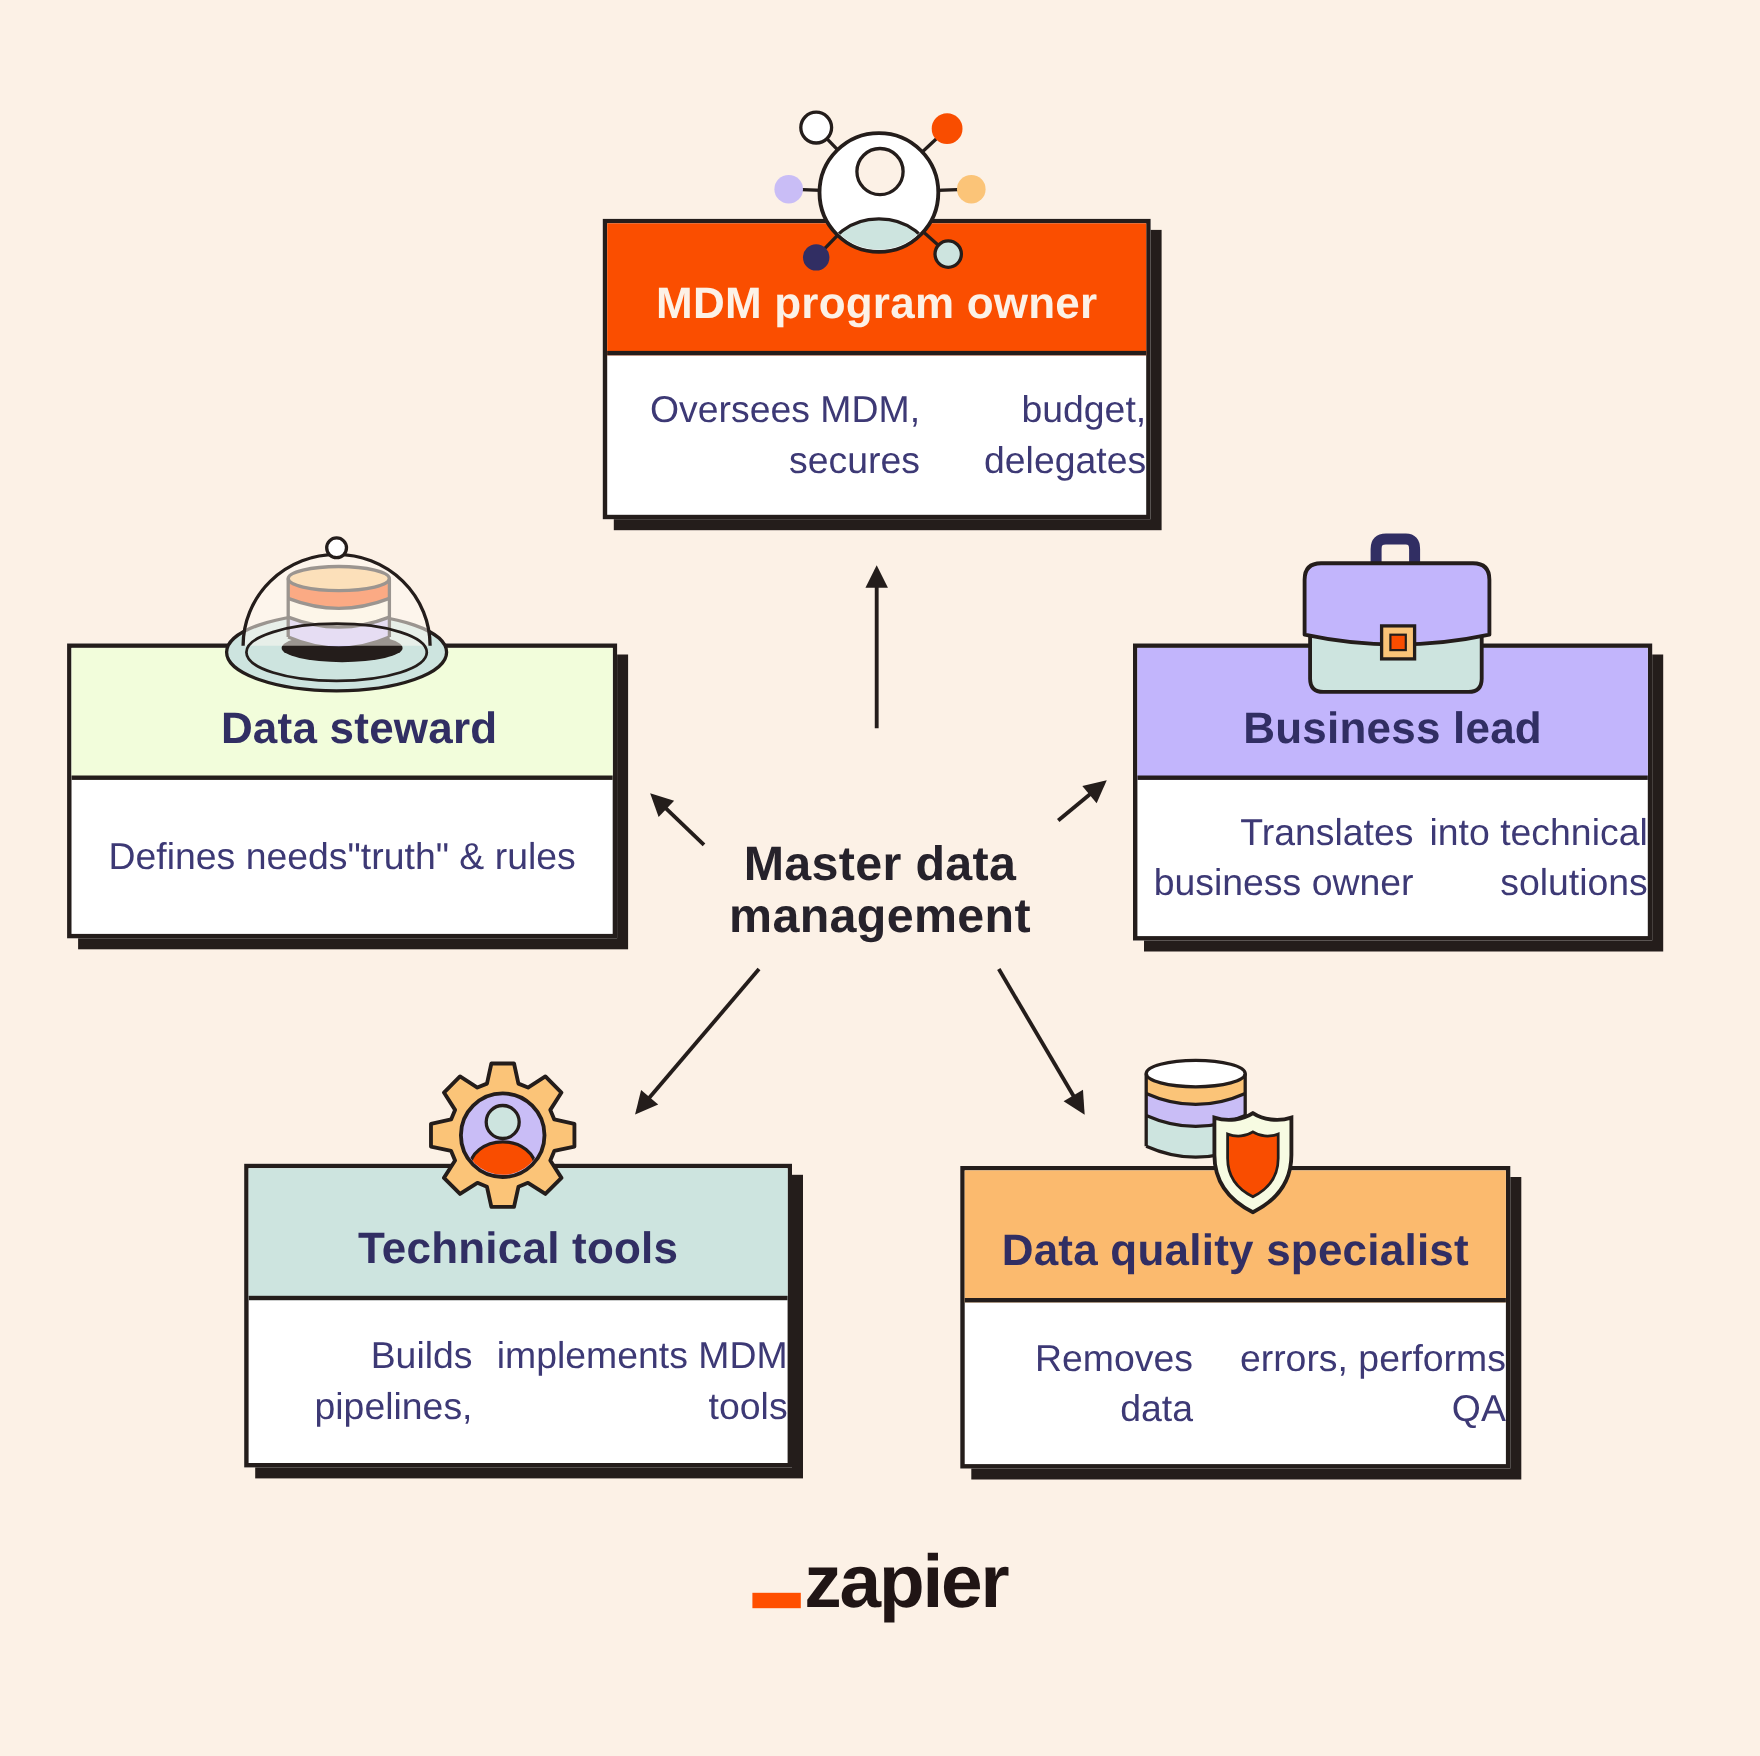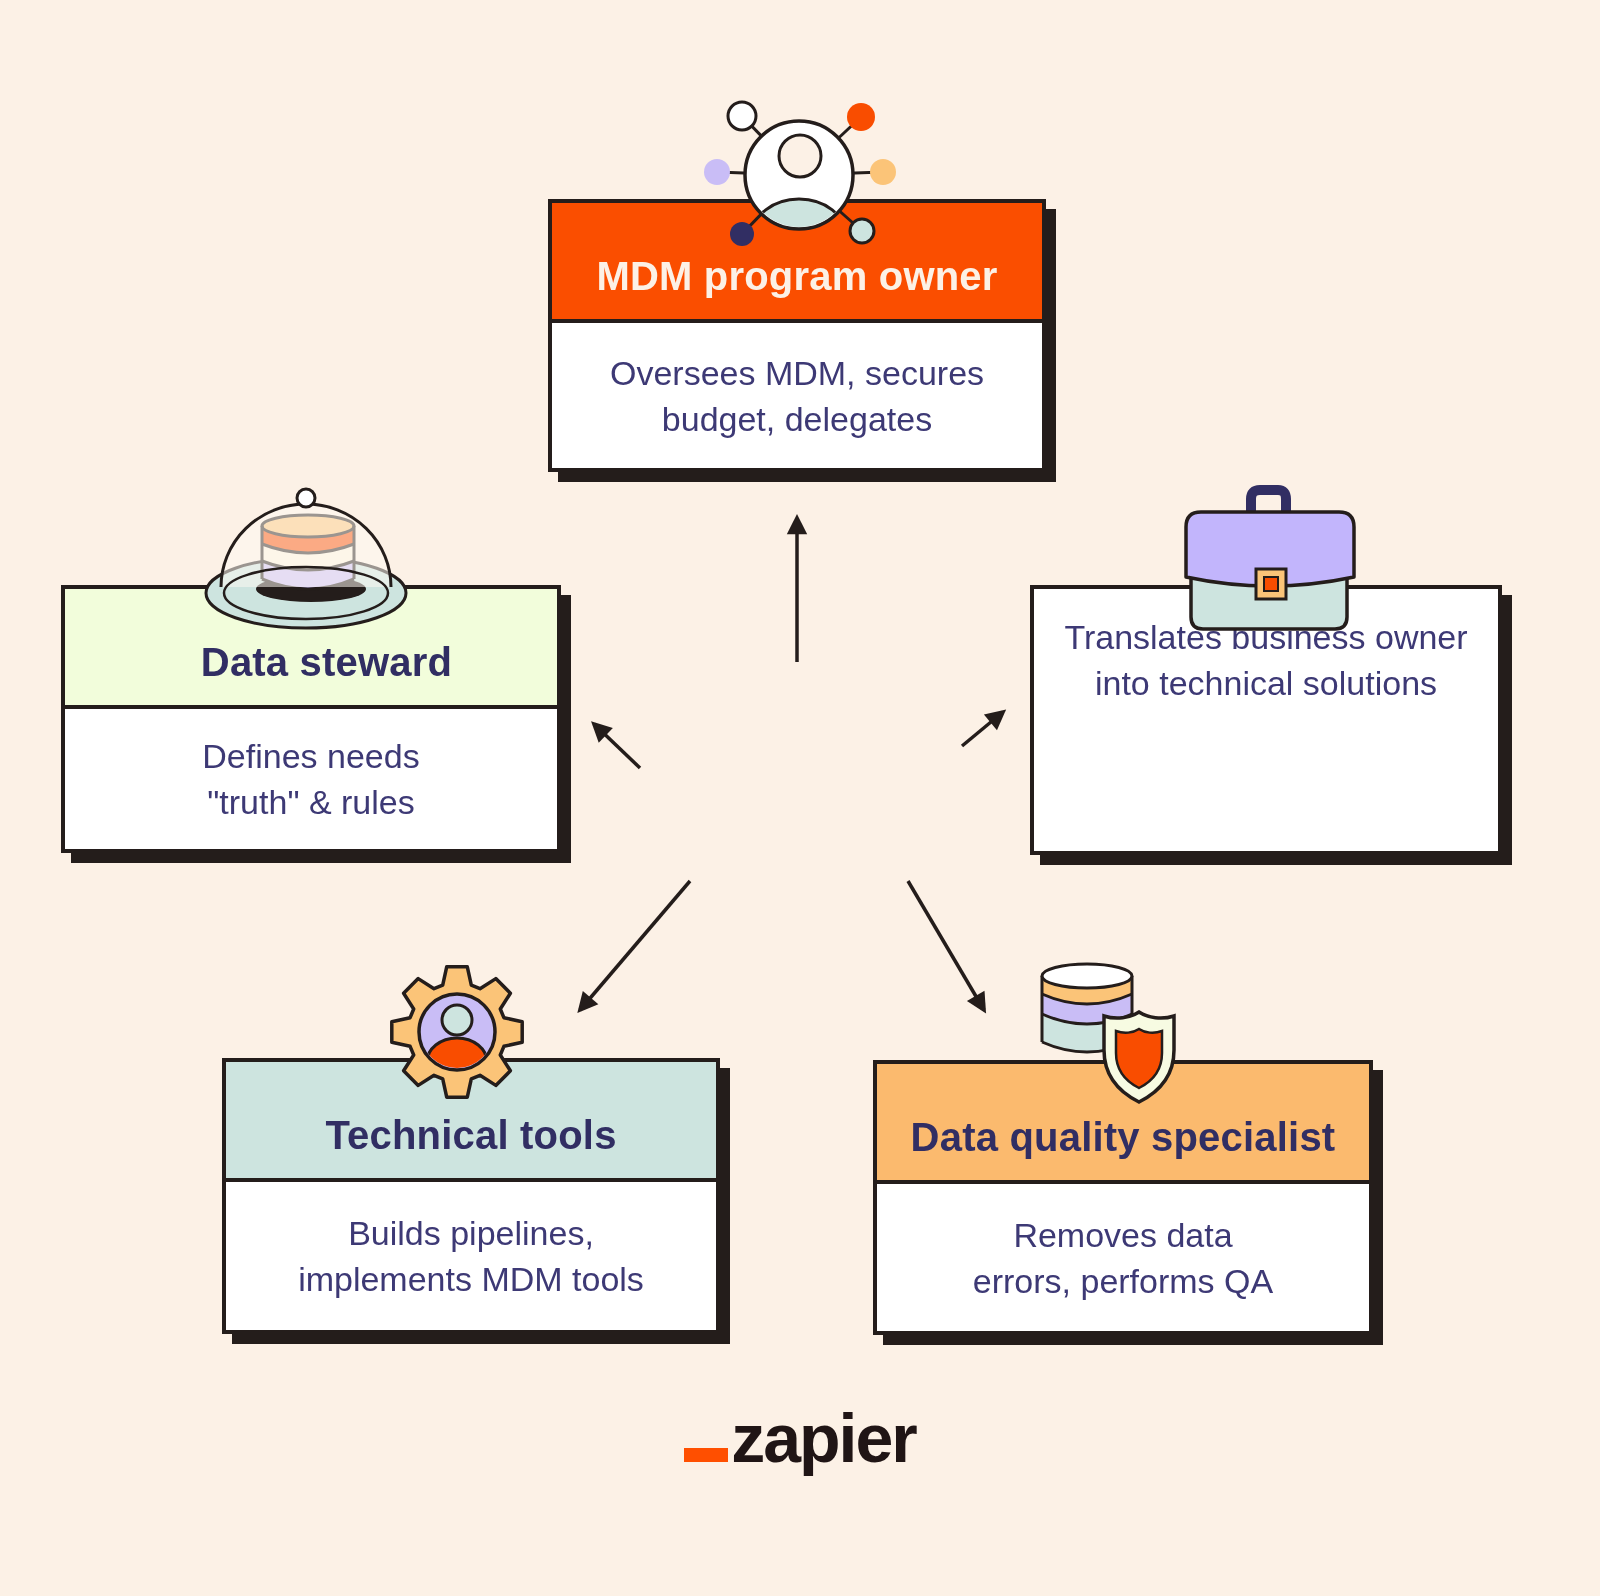--- a/index.html
+++ b/index.html
@@ -18,21 +18,21 @@
   .hdr{box-sizing:border-box;height:120px;border-bottom:4px solid #241D1B;
        display:flex;align-items:flex-end;justify-content:center;padding-bottom:20px;}
   .hdr span{font-size:40px;font-weight:bold;color:#312E63;letter-spacing:.2px;margin-top:44px;}
   .hdr-orange{background:#FA4E00;}
   .hdr-orange span{color:#FCF1E6;}
   .hdr-green{background:#F2FDDB;padding-left:31px;}
   .hdr-lilac{background:#C2B5FC;}
   .hdr-teal{background:#CDE4DF;}
   .hdr-peach{background:#FBBA6E;}
 
-  .bod{display:flex;flex-direction:column;align-items:center;justify-content:center;
+  .bod{display:flex;flex-direction:row;align-items:center;justify-content:center;
        height:calc(100% - 120px);text-align:right;}
   .bod div{font-size:34px;line-height:46px;color:#3D3975;}
 
   .icon-wrap{position:absolute;line-height:0;}
   .icon-top{left:142px;top:-109px;}
   .icon-cloche{left:134px;top:-105px;}
   .icon-case{left:145px;top:-107px;}
   .icon-gear{left:163px;top:-100px;}
   .icon-db{left:157px;top:-110px;}
 
@@ -55,20 +55,24 @@
         <path d="M1,1 L11,6 L1,11 Z" fill="#241D1B"></path>
       </marker>
     </defs>
     <line x1="797" y1="662" x2="797" y2="518" stroke="#241D1B" stroke-width="3.5" marker-end="url(#ah)"></line>
     <line x1="640" y1="768" x2="594" y2="724" stroke="#241D1B" stroke-width="3.5" marker-end="url(#ah)"></line>
     <line x1="962" y1="746" x2="1003" y2="712" stroke="#241D1B" stroke-width="3.5" marker-end="url(#ah)"></line>
     <line x1="690" y1="881" x2="580" y2="1010" stroke="#241D1B" stroke-width="3.5" marker-end="url(#ah)"></line>
     <line x1="908" y1="881" x2="984" y2="1010" stroke="#241D1B" stroke-width="3.5" marker-end="url(#ah)"></line>
   </svg>
 
+  <div class="center-label">
+    <div>Master data</div>
+    <div>management</div>
+  </div>
 
   <div class="role-box box-top">
     <div class="icon-wrap icon-top">
       <svg width="210" height="160" viewBox="0 0 210 160">
         <g stroke="#241D1B" stroke-width="3">
           <line x1="105" y1="81" x2="48" y2="22"></line>
             <line x1="105" y1="81" x2="167" y2="23"></line>
           <line x1="105" y1="81" x2="23" y2="78"></line>
             <line x1="105" y1="81" x2="189" y2="78"></line>
           <line x1="105" y1="81" x2="48" y2="140"></line>
@@ -132,20 +136,23 @@
   <div class="role-box box-right">
     <div class="icon-wrap icon-case">
       <svg width="180" height="150" viewBox="0 0 180 150">
         <path d="M72,32 L72,17 Q72,8 81,8 L99,8 Q107,8 107,17 L107,32" fill="none" stroke="#312E63" stroke-width="10"></path>
         <path d="M12,86 L168,86 L168,135 Q168,147 156,147 L24,147 Q12,147 12,135 Z" fill="#CDE4DF" stroke="#241D1B" stroke-width="3.5" stroke-linejoin="round"></path>
         <path d="M7,95 Q91,113 175,95 L175,45 Q175,30 160,30 L22,30 Q7,30 7,45 Z" fill="#C2B5FC" stroke="#241D1B" stroke-width="3.5" stroke-linejoin="round"></path>
         <rect x="77" y="87" width="30" height="30" fill="#FBC478" stroke="#241D1B" stroke-width="3"></rect>
         <rect x="85" y="95" width="14" height="14" fill="#F94D00" stroke="#241D1B" stroke-width="2"></rect>
       </svg>
     </div>
+    <div class="hdr hdr-lilac">
+      <span>Business lead</span>
+    </div>
     <div class="bod">
       <div>Translates business owner</div>
       <div>into technical solutions</div>
     </div>
   </div>
 
   <div class="role-box box-bl">
     <div class="icon-wrap icon-gear">
       <svg width="140" height="145" viewBox="0 0 140 145">
         <polygon points="53.7,23.1 57.7,4.8 78.3,4.8 82.3,23.1 91,26.7 106.8,16.6 121.4,31.2 111.3,47

